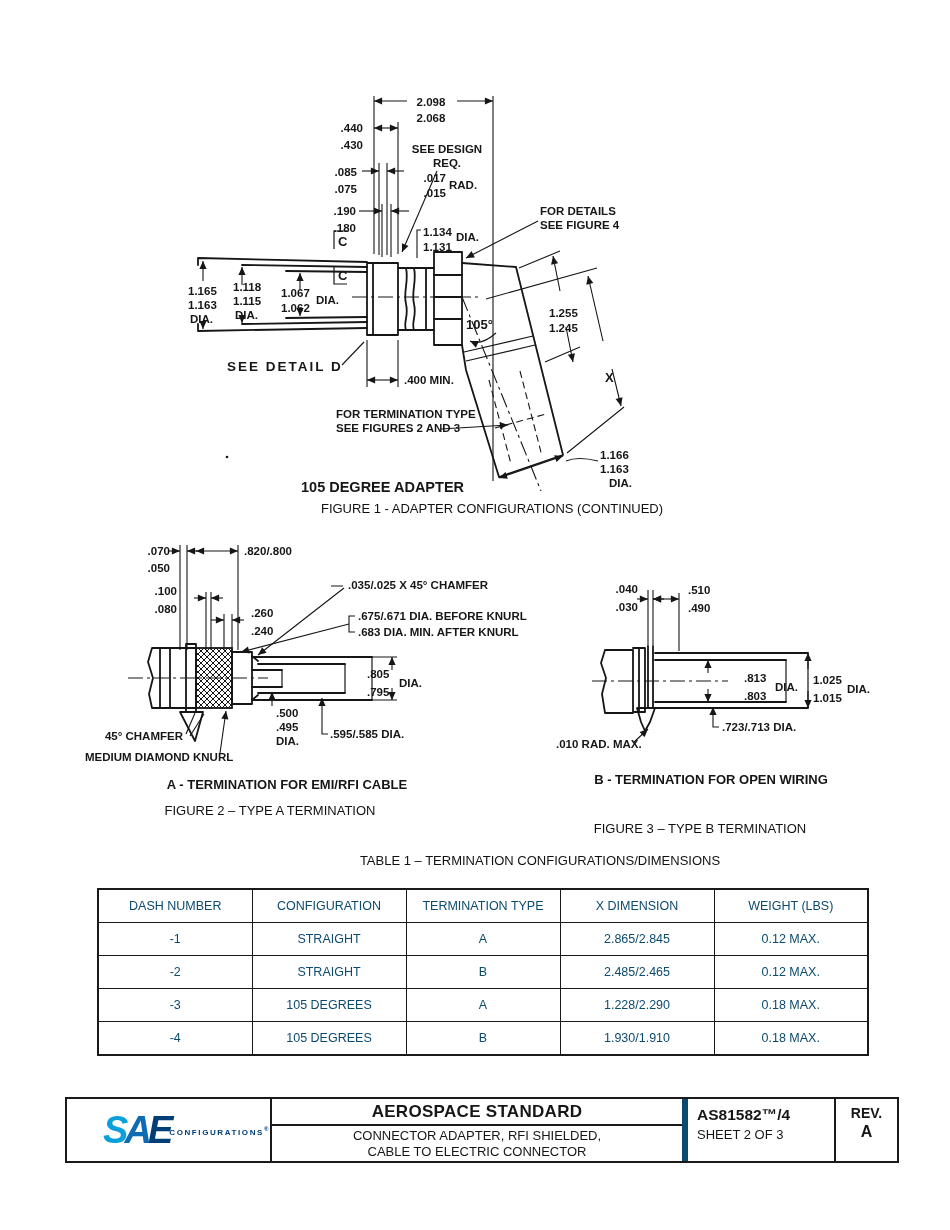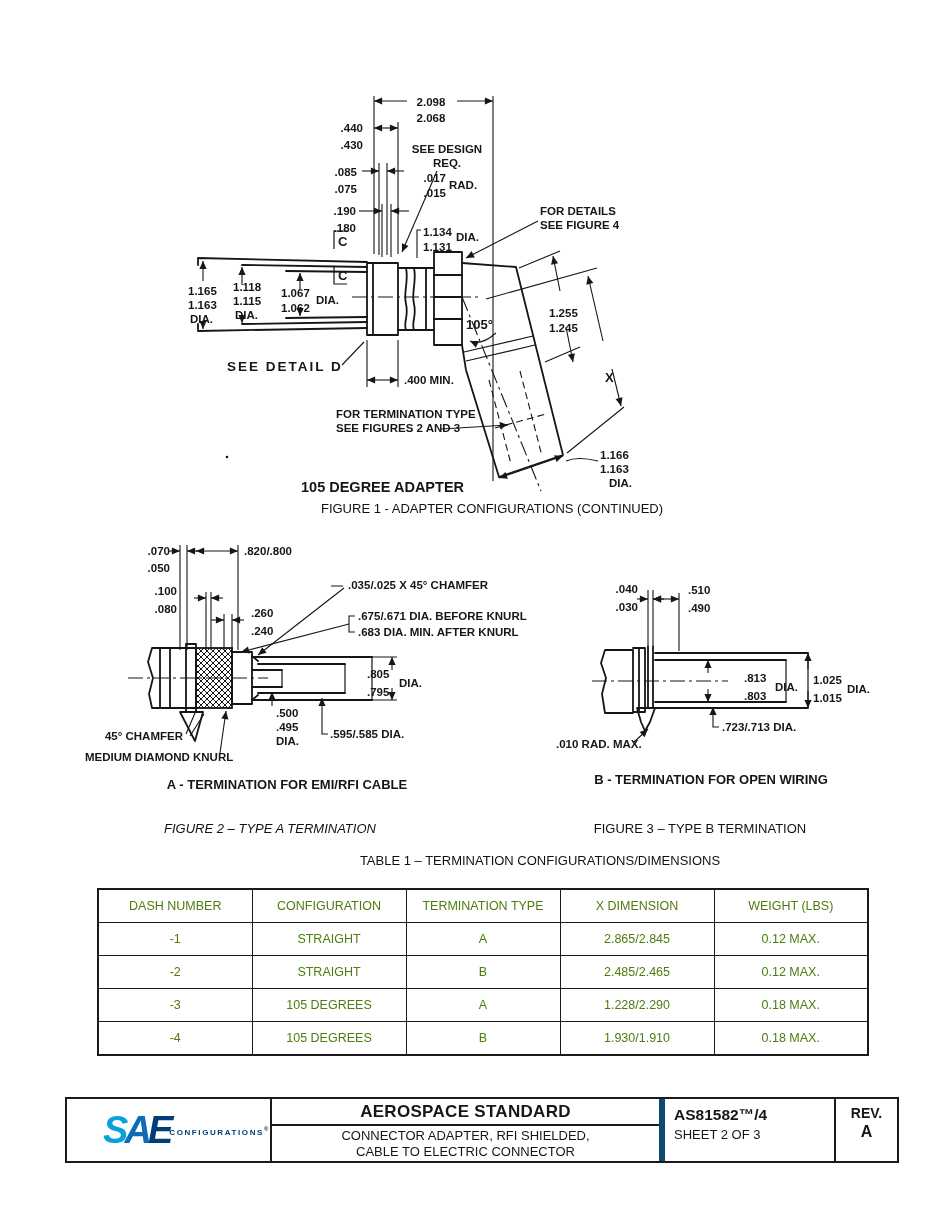--- a/index.html
+++ b/index.html
@@ -14,42 +14,42 @@
   svg text.lsp{letter-spacing:2px;font-size:13.5px;}
   .o{stroke:#161616;stroke-width:1.8;fill:none;stroke-linejoin:round;stroke-linecap:round;}
   .o12{stroke:#161616;stroke-width:1.2;fill:none;}
   .d{stroke:#161616;stroke-width:1.1;fill:none;}
   .hd{stroke:#161616;stroke-width:1.1;fill:none;stroke-dasharray:7,4;}
   .cl{stroke:#161616;stroke-width:1.1;fill:none;stroke-dasharray:15,4,3,4;}
   .cap{position:absolute;font-size:13px;color:#111;}
   .cap.ctr{text-align:center;}
   
   .ttable{position:absolute;left:97px;top:888px;width:772px;border-collapse:collapse;
-        table-layout:fixed;font-size:12.5px;color:#4d7c0f;}
+        table-layout:fixed;font-size:12.5px;color:#0c4a6e;}
   .ttable th,.ttable td{border:1.6px solid #1a1a1a;text-align:center;vertical-align:middle;
         height:32px;font-weight:normal;padding:0;}
   .ttable{border:2.2px solid #1a1a1a;}
   
   .tblock{position:absolute;left:65px;top:1097px;width:834px;height:66px;
         border:2.2px solid #1a1a1a;display:flex;box-sizing:border-box;background:#fff;}
   .tb-cell{box-sizing:border-box;height:100%;}
   .tb-logo{width:205px;border-right:2px solid #1a1a1a;display:flex;flex-direction:row;
         align-items:center;justify-content:flex-end;}
   .sae-word{font-style:italic;font-weight:bold;font-size:38px;line-height:32px;letter-spacing:-4px;}
   .sae-s{color:#0aa0dc;}
   .sae-a{color:#0e6cb4;}
   .sae-e{color:#003e78;}
   .sae-sub{font-size:8px;font-weight:bold;letter-spacing:1.6px;color:#003e78;margin-top:2px;}
   .sae-reg{font-size:6px;vertical-align:super;}
   .tb-mid{flex:1;border-right:6px solid #0c4a6e;display:flex;flex-direction:column;}
   .tb-mid-top{height:25px;border-bottom:2px solid #1a1a1a;display:flex;align-items:center;
         justify-content:center;font-weight:bold;font-size:17px;letter-spacing:.3px;}
   .tb-mid-bot{flex:1;display:flex;flex-direction:column;align-items:center;justify-content:center;
         font-size:13px;line-height:16px;text-align:center;border-radius:12px;}
-  .tb-num{width:171px;border-right:2px solid #1a1a1a;padding:7px 9px;}
+  .tb-num{width:148px;border-right:2px solid #1a1a1a;padding:7px 9px;}
   .tb-num-1{font-weight:bold;font-size:15.5px;}
   .tb-num-2{font-size:13px;margin-top:3px;}
   .tb-rev{width:61px;text-align:center;padding-top:6px;}
   .tb-rev-l{font-weight:bold;font-size:14px;}
   .tb-rev-v{font-weight:bold;font-size:16px;margin-top:2px;}
 </style>
 </head>
 <body>
 
 <div class="page">
@@ -250,21 +250,21 @@
     <text x="744" y="700">.803</text>
     <text x="775" y="691">DIA.</text>
     <text x="813" y="684">1.025</text>
     <text x="813" y="702">1.015</text>
     <text x="847" y="693">DIA.</text>
     <text x="722" y="731">.723/.713 DIA.</text>
     <text x="556" y="748">.010 RAD. MAX.</text>
     <text x="711" y="784" text-anchor="middle" class="t13">B - TERMINATION FOR OPEN WIRING</text>
   </svg>
 
-  <div class="cap ctr" style="left:80px;width:380px;top:821px;font-style:italic;">FIGURE 2 – TYPE A TERMINATION</div>
+  <div class="cap ctr" style="left:80px;width:380px;top:803px;">FIGURE 2 – TYPE A TERMINATION</div>
   <div class="cap ctr" style="left:510px;width:380px;top:821px;">FIGURE 3 – TYPE B TERMINATION</div>
   <div class="cap ctr" style="left:130px;width:820px;top:853px;">TABLE 1 – TERMINATION CONFIGURATIONS/DIMENSIONS</div>
 
   <table class="ttable">
     <thead>
       <tr>
         <th>DASH NUMBER</th>
         <th>CONFIGURATION</th>
         <th>TERMINATION TYPE</th>
         <th>X DIMENSION</th>

